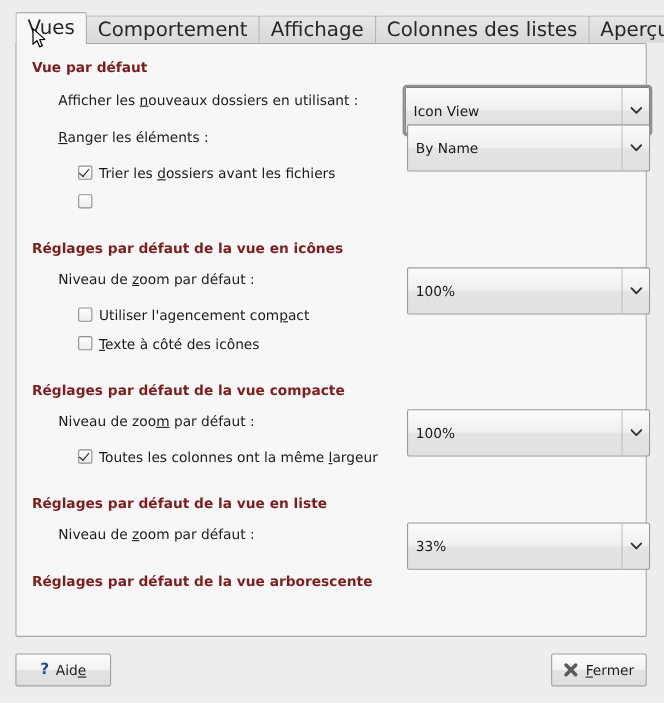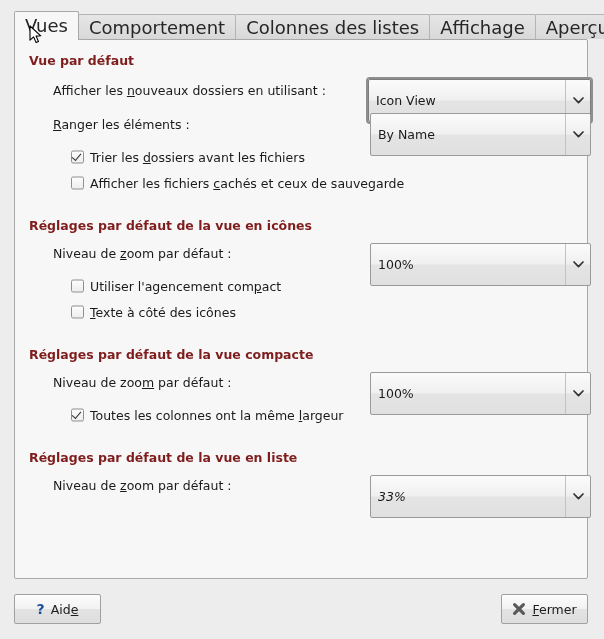--- a/index.html
+++ b/index.html
@@ -192,22 +192,22 @@
     z-index: 40;
     pointer-events: none;
   }
 </style>
 </head>
 <body>
 
 <div class="tabstrip">
   <div class="tab active"><span>Vues</span></div>
   <div class="tab"><span>Comportement</span></div>
+  <div class="tab"><span>Affichage</span></div>
   <div class="tab"><span>Colonnes des listes</span></div>
-  <div class="tab"><span>Affichage</span></div>
   <div class="tab"><span>Aperçu</span></div>
   <div class="tab"><span>Utiliser</span></div>
 </div>
 
 <div class="panel">
   <div class="panel-inner">
 
     <div class="section-title">Vue par défaut</div>
 
     <div class="row" style="height:34px;margin-top:8px;">
@@ -234,21 +234,20 @@
       </div>
     </div>
 
     <div class="cb-row" style="height:26px;">
       <span class="checkbox checked"></span>
       <span class="cb-label"><span>Trier les </span><u>d</u><span>ossiers avant les fichiers</span></span>
     </div>
 
     <div class="cb-row" style="height:26px;">
       <span class="checkbox"></span>
-      <span class="cb-label"><span>Afficher les fichiers </span><u>c</u><span>achés et ceux de sauvegarde</span></span>
     </div>
 
     <div class="section-title" style="margin-top:22px;">Réglages par défaut de la vue en icônes</div>
 
     <div class="row" style="height:34px;margin-top:6px;">
       <div class="row-label"><span>Niveau de </span><u>z</u><span>oom par défaut :</span></div>
       <div class="combo" style="left:341px;top:4px;width:221px;">
         <div class="combo-text">100%</div>
         <div class="combo-arrow">
           <svg width="11" height="7" viewBox="0 0 11 7">
@@ -284,30 +283,31 @@
 
     <div class="cb-row" style="height:26px;">
       <span class="checkbox checked"></span>
       <span class="cb-label"><span>Toutes les colonnes ont la même </span><u>l</u><span>argeur</span></span>
     </div>
 
     <div class="section-title" style="margin-top:22px;">Réglages par défaut de la vue en liste</div>
 
     <div class="row" style="height:34px;margin-top:6px;">
       <div class="row-label"><span>Niveau de </span><u>z</u><span>oom par défaut :</span></div>
-      <div class="combo" style="left:341px;top:4px;width:221px;font-style:italic;">
+      <div class="combo" style="left:341px;top:4px;width:221px;">
         <div class="combo-text">33%</div>
         <div class="combo-arrow">
           <svg width="11" height="7" viewBox="0 0 11 7">
               <path d="M1 1 L5.5 5.6 L10 1" fill="none" stroke="#333" stroke-width="1.7" stroke-linecap="round" stroke-linejoin="round"></path>
             </svg>
         </div>
       </div>
     </div>
 
+    <div class="section-title" style="margin-top:16px;">Réglages par défaut de la vue arborescente</div>
 
 
   </div>
 </div>
 
 <div class="btn" style="left:14px;top:594px;width:87px;">
   <span class="btn-icon">
       <span class="help-glyph">?</span>
     </span>
   <span><span>Aid</span><u>e</u></span>

